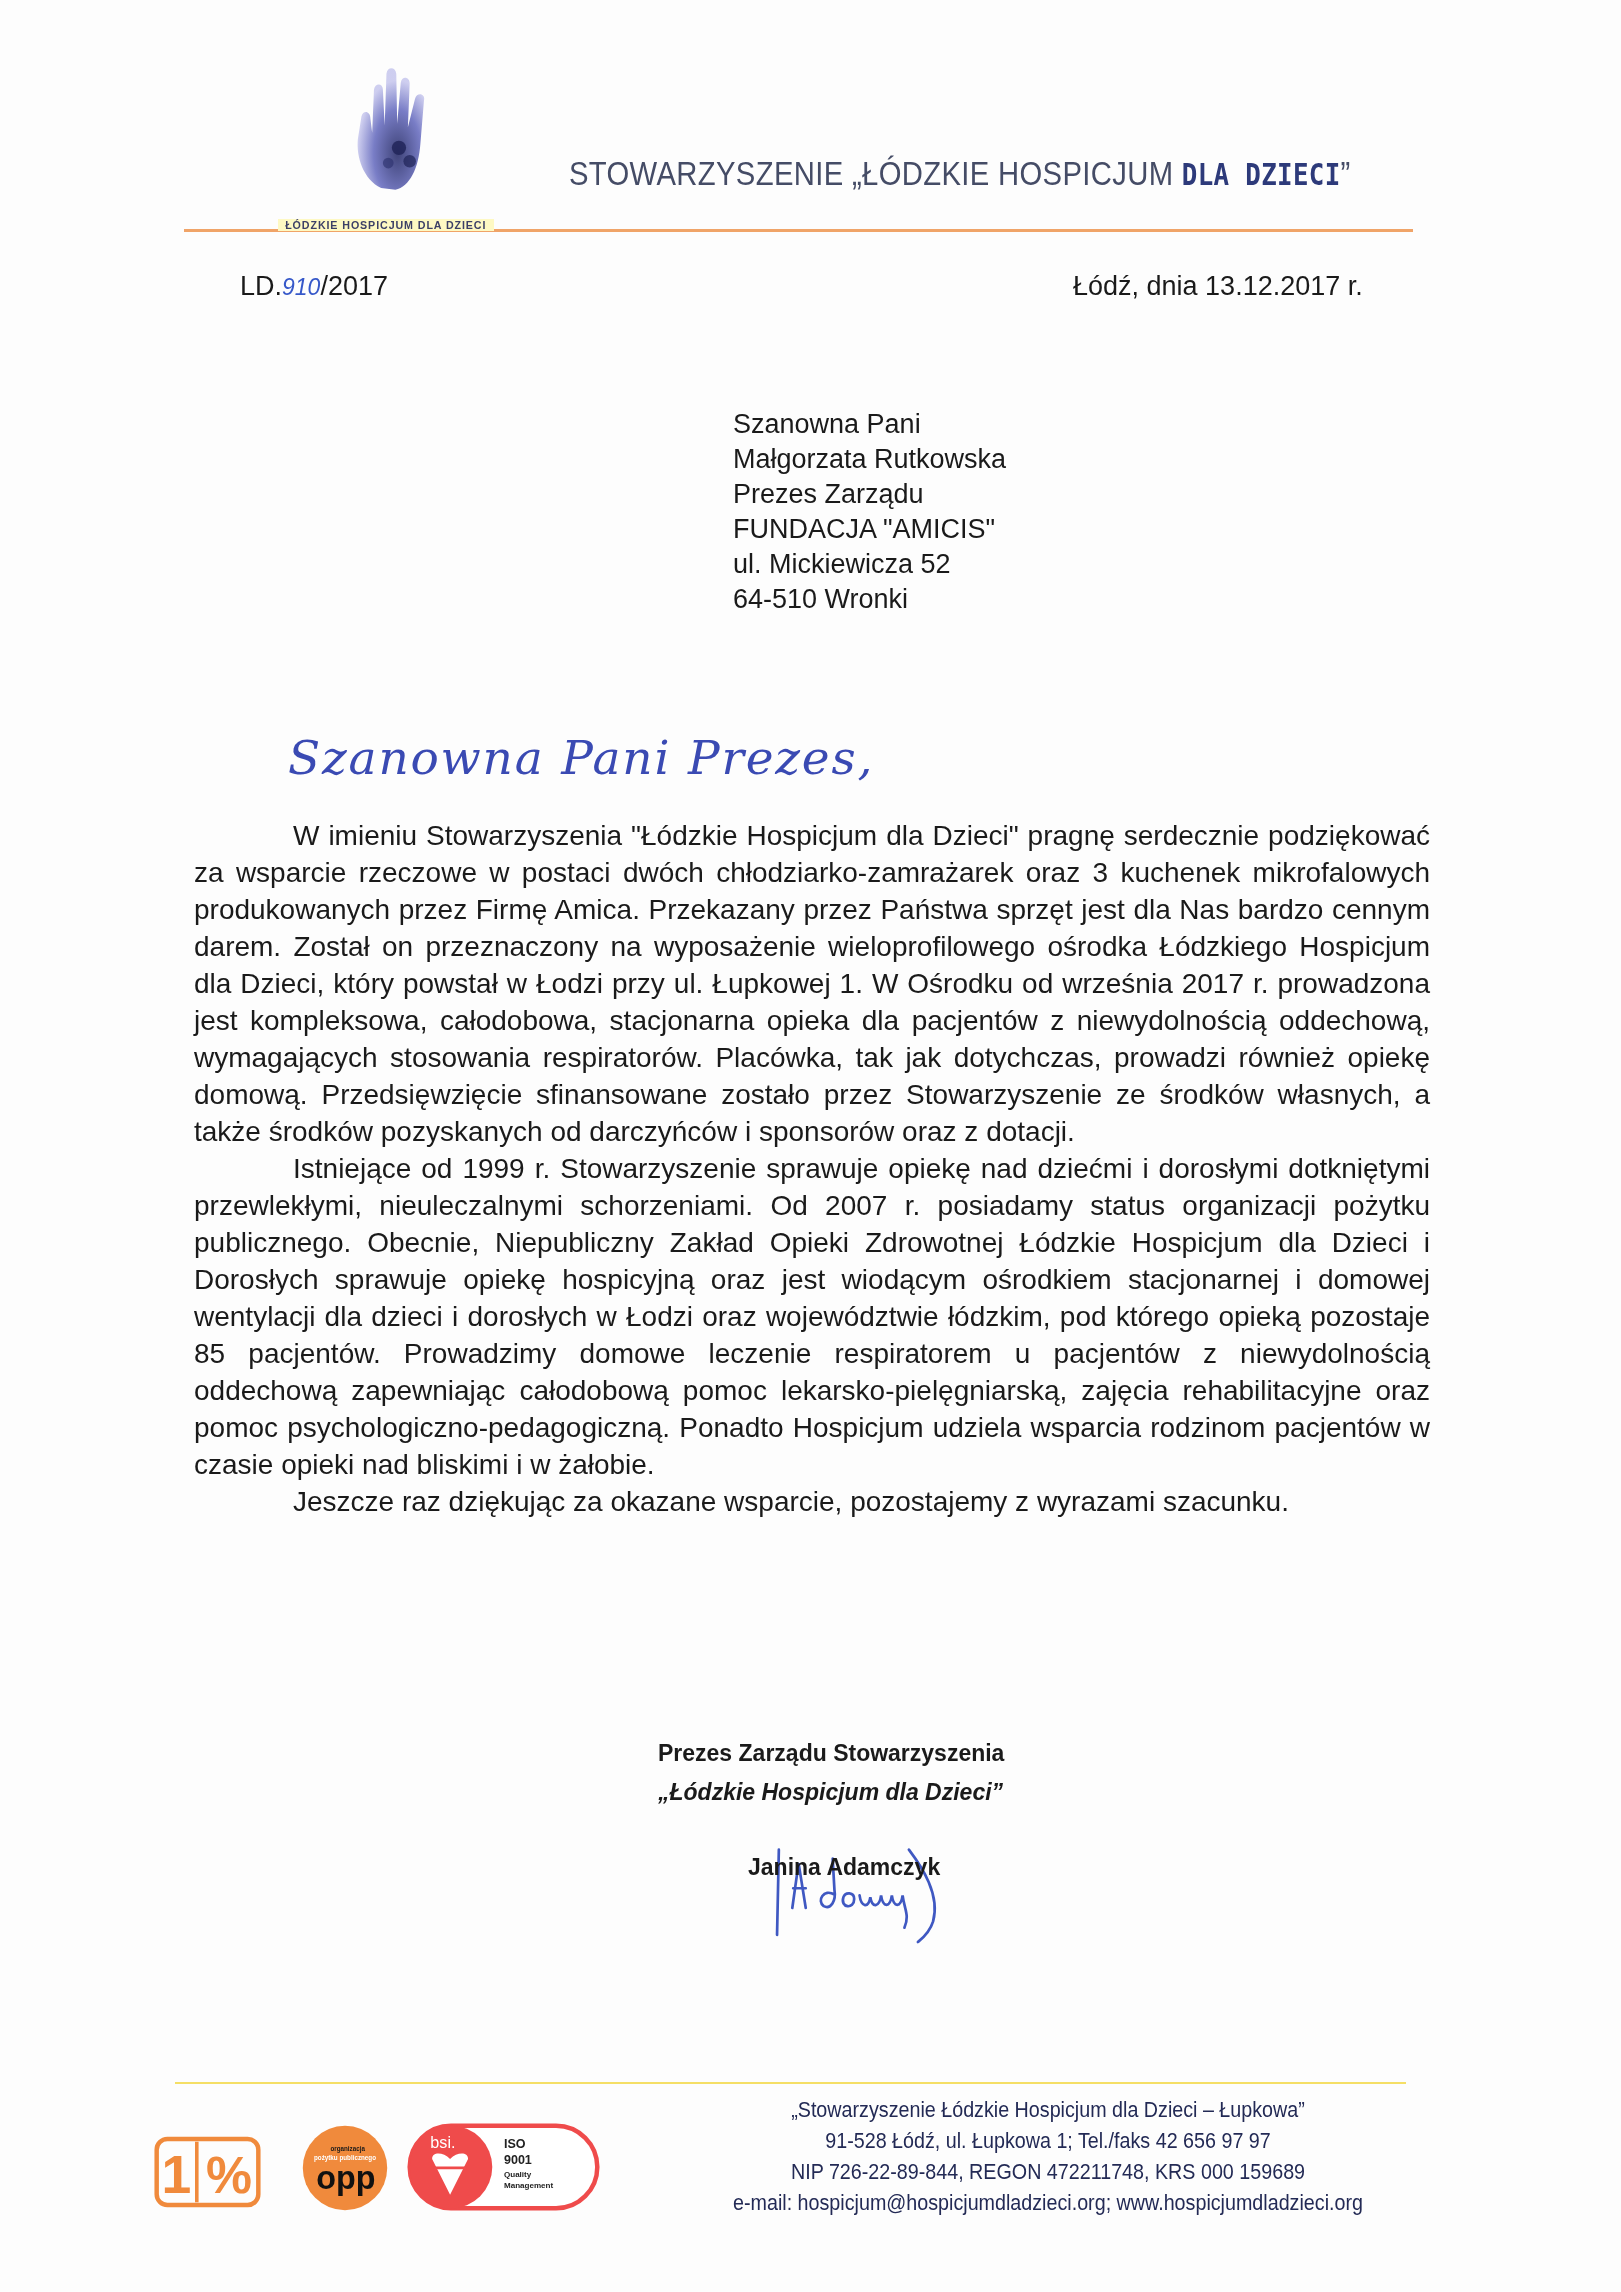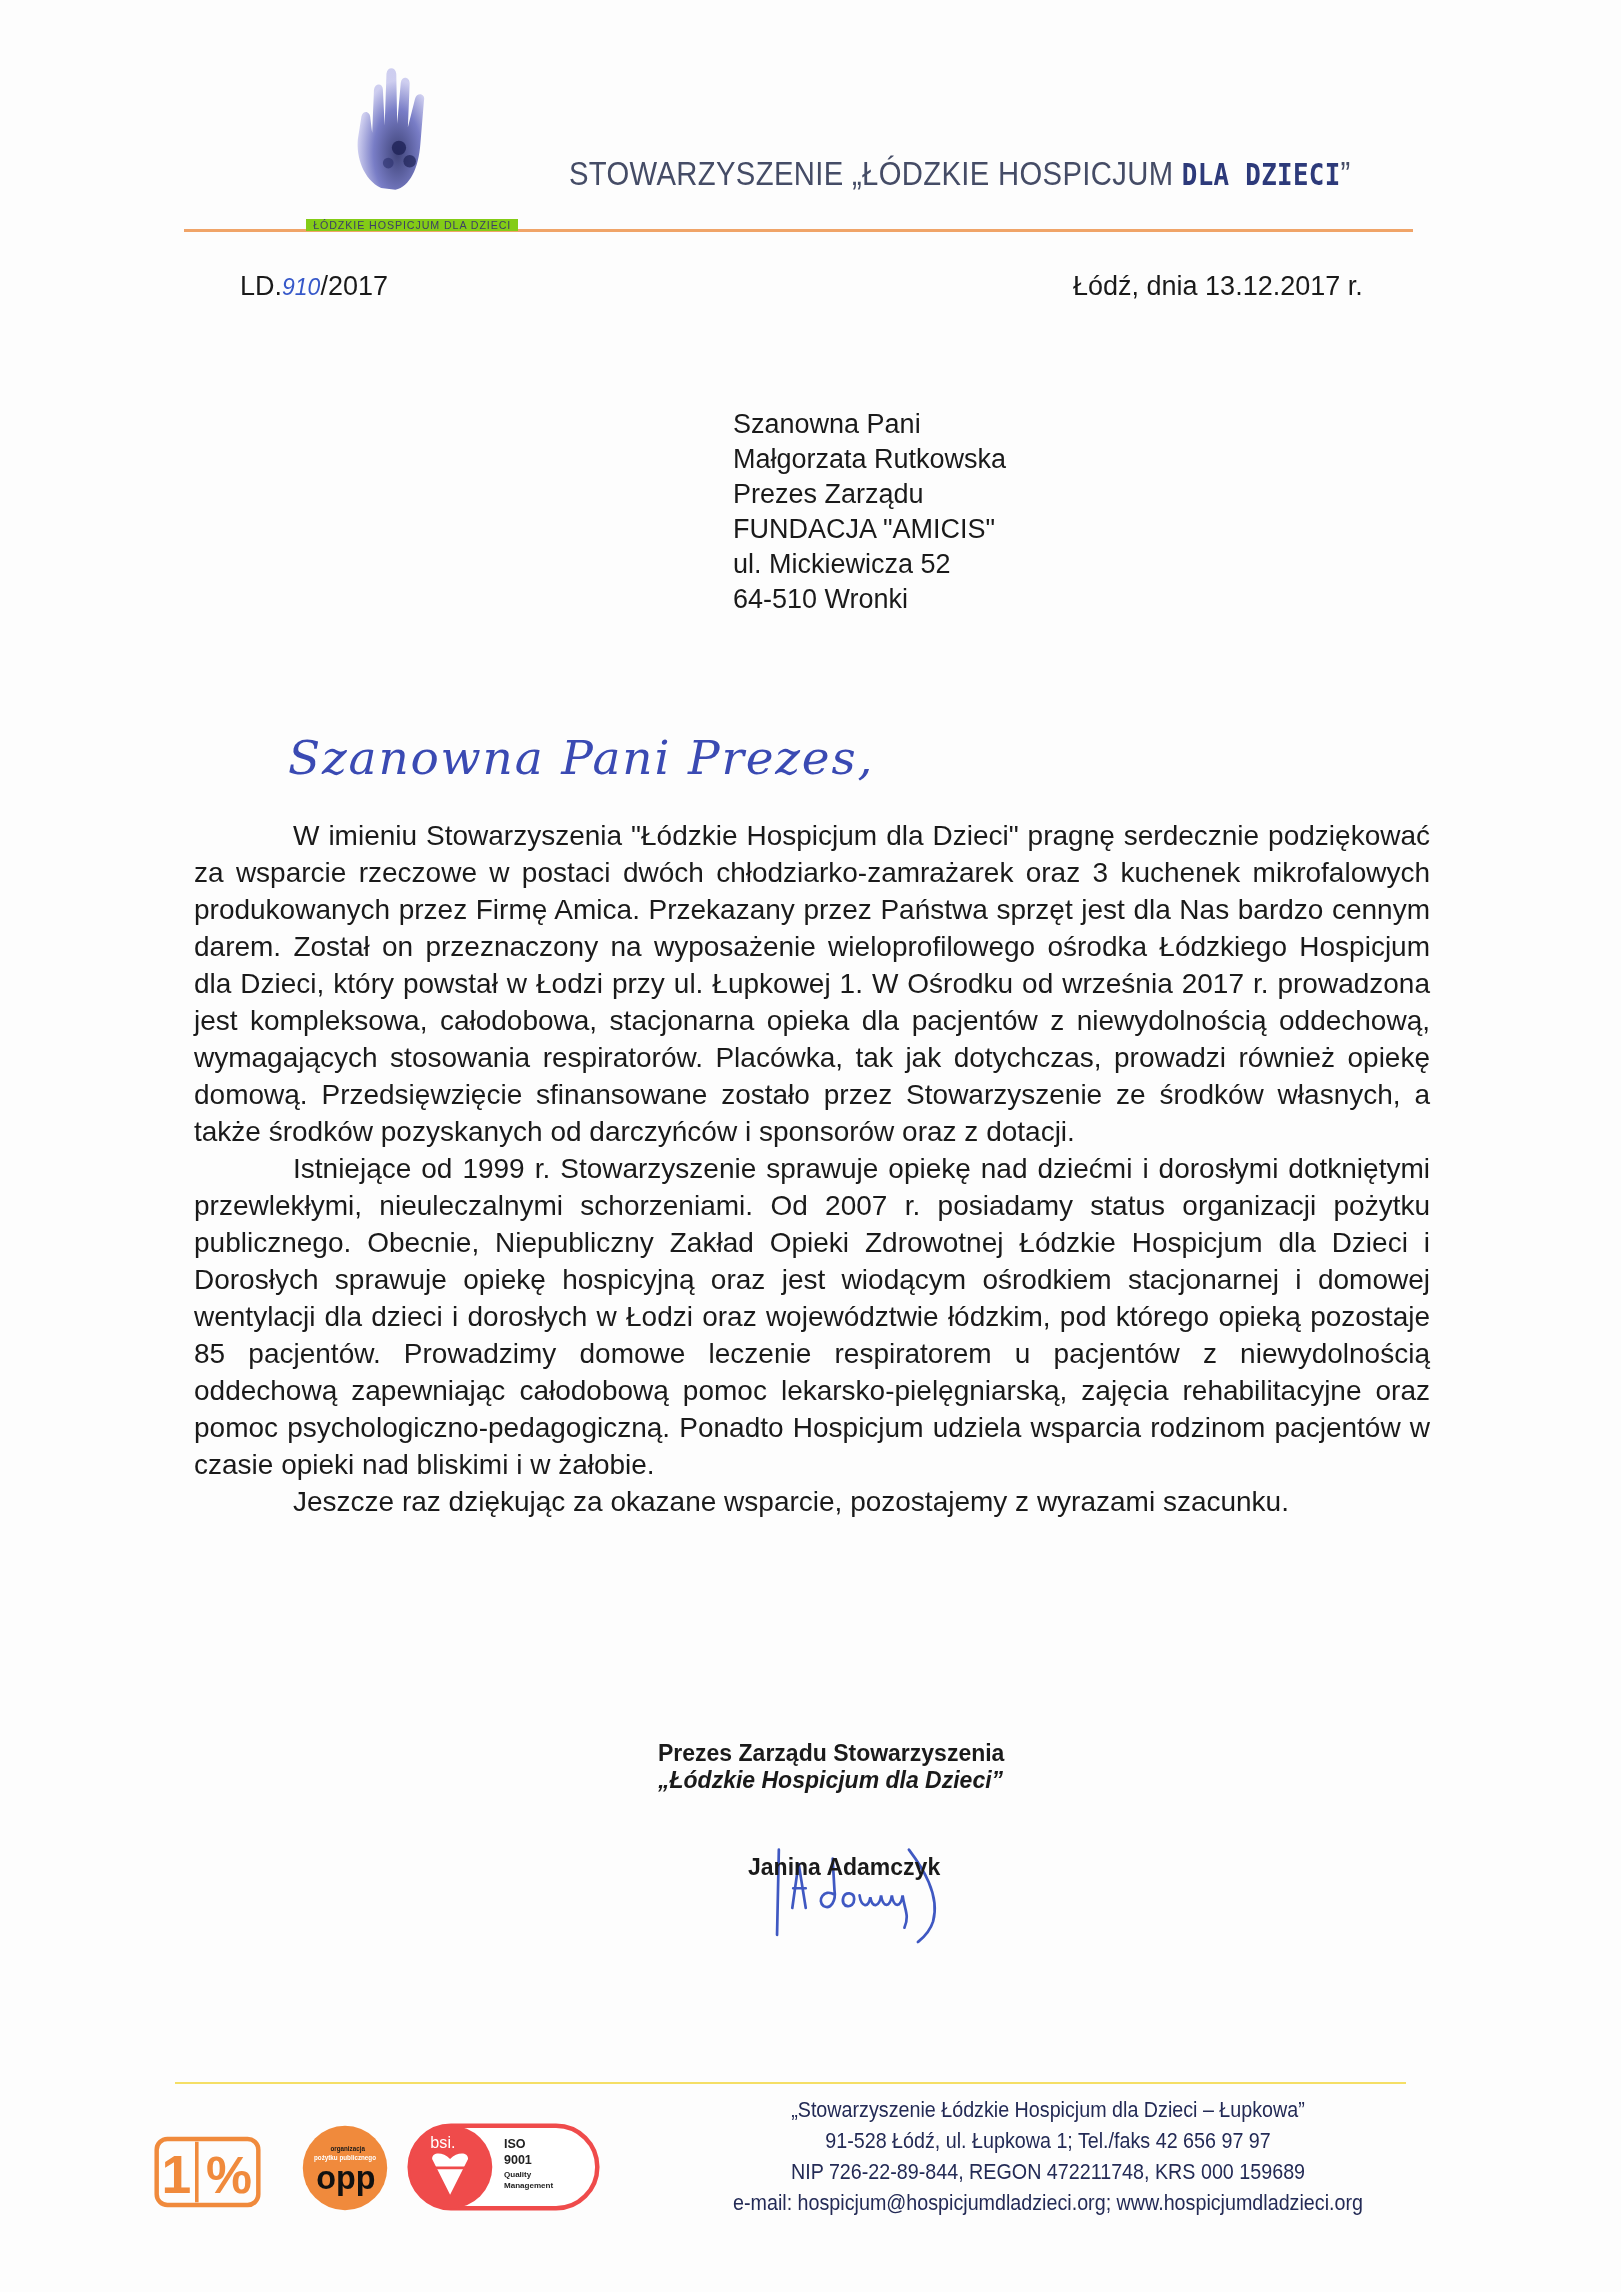--- a/index.html
+++ b/index.html
@@ -13,22 +13,22 @@
   
   #logo-hand { left: 345px; top: 63px; width: 99px; height: 134px; }
   #org-title {
     left: 569px; top: 154px; font-size: 34px; color: #454c66;
     letter-spacing: 0.4px; transform: scaleX(0.86); transform-origin: left top;
     white-space: nowrap;
   }
   #org-title .hand { font-family: "DejaVu Sans Mono", monospace; color: #2d3a7a; font-weight: bold; font-size: 30px; }
   #header-rule { left: 184px; top: 229px; width: 1229px; height: 2.7px; background: #f0a468; }
   #header-rule-label {
-    left: 278px; top: 219px; background: #84cc16; padding: 0 7.2px;
-    font-size: 10.7px; color: #3c3f66; letter-spacing: 0.9px; font-weight: normal; margin-left: 28px;
+    left: 278px; top: 219px; background: #fef9c3; padding: 0 7.2px;
+    font-size: 10.7px; color: #3c3f66; letter-spacing: 0.9px; font-weight: bold;
   }
 
   
   #ref-line { left: 192px; top: 271px; font-size: 27px; margin-left: 48px; }
   #ref-line .handnum { color: #3658c9; font-style: italic; font-size: 23px; }
   #date-line { left: 1073px; top: 271px; font-size: 27px; }
 
   
   #recipient { left: 733px; top: 407px; font-size: 27px; font-weight: normal; line-height: 35px; }
   #recipient div { white-space: nowrap; }
@@ -42,21 +42,21 @@
   
   #letter-body {
     left: 194px; top: 817px; width: 1236px; font-size: 28px; line-height: 37px;
     text-align: justify;
   }
   #letter-body p { margin: 0; text-indent: 99px; }
 
   
   #signature-block { left: 658px; top: 1740px; width: 412px; font-size: 23px; }
   #sig-title { font-weight: bold; white-space: nowrap; }
-  #sig-org { font-weight: bold; font-style: italic; white-space: nowrap; margin-top: 0; }
+  #sig-org { font-weight: bold; font-style: italic; white-space: nowrap; margin-top: 12px; }
   #sig-scribble { left: 734px; top: 1845px; width: 287px; height: 99px; }
   #sig-name { left: 748px; top: 1854px; font-size: 23px; font-weight: bold; }
 
   
   #footer-rule { left: 175px; top: 2082px; width: 1231px; height: 1.8px; background: #f5df66; }
   #badge-1pct { left: 154px; top: 2136px; width: 107px; height: 72px; }
   #badge-opp { left: 301px; top: 2124px; width: 88px; height: 88px; }
   #badge-iso { left: 407px; top: 2123px; width: 193px; height: 88px; }
   #footer-address {
     left: 663px; top: 2094px; width: 770px; text-align: center;

